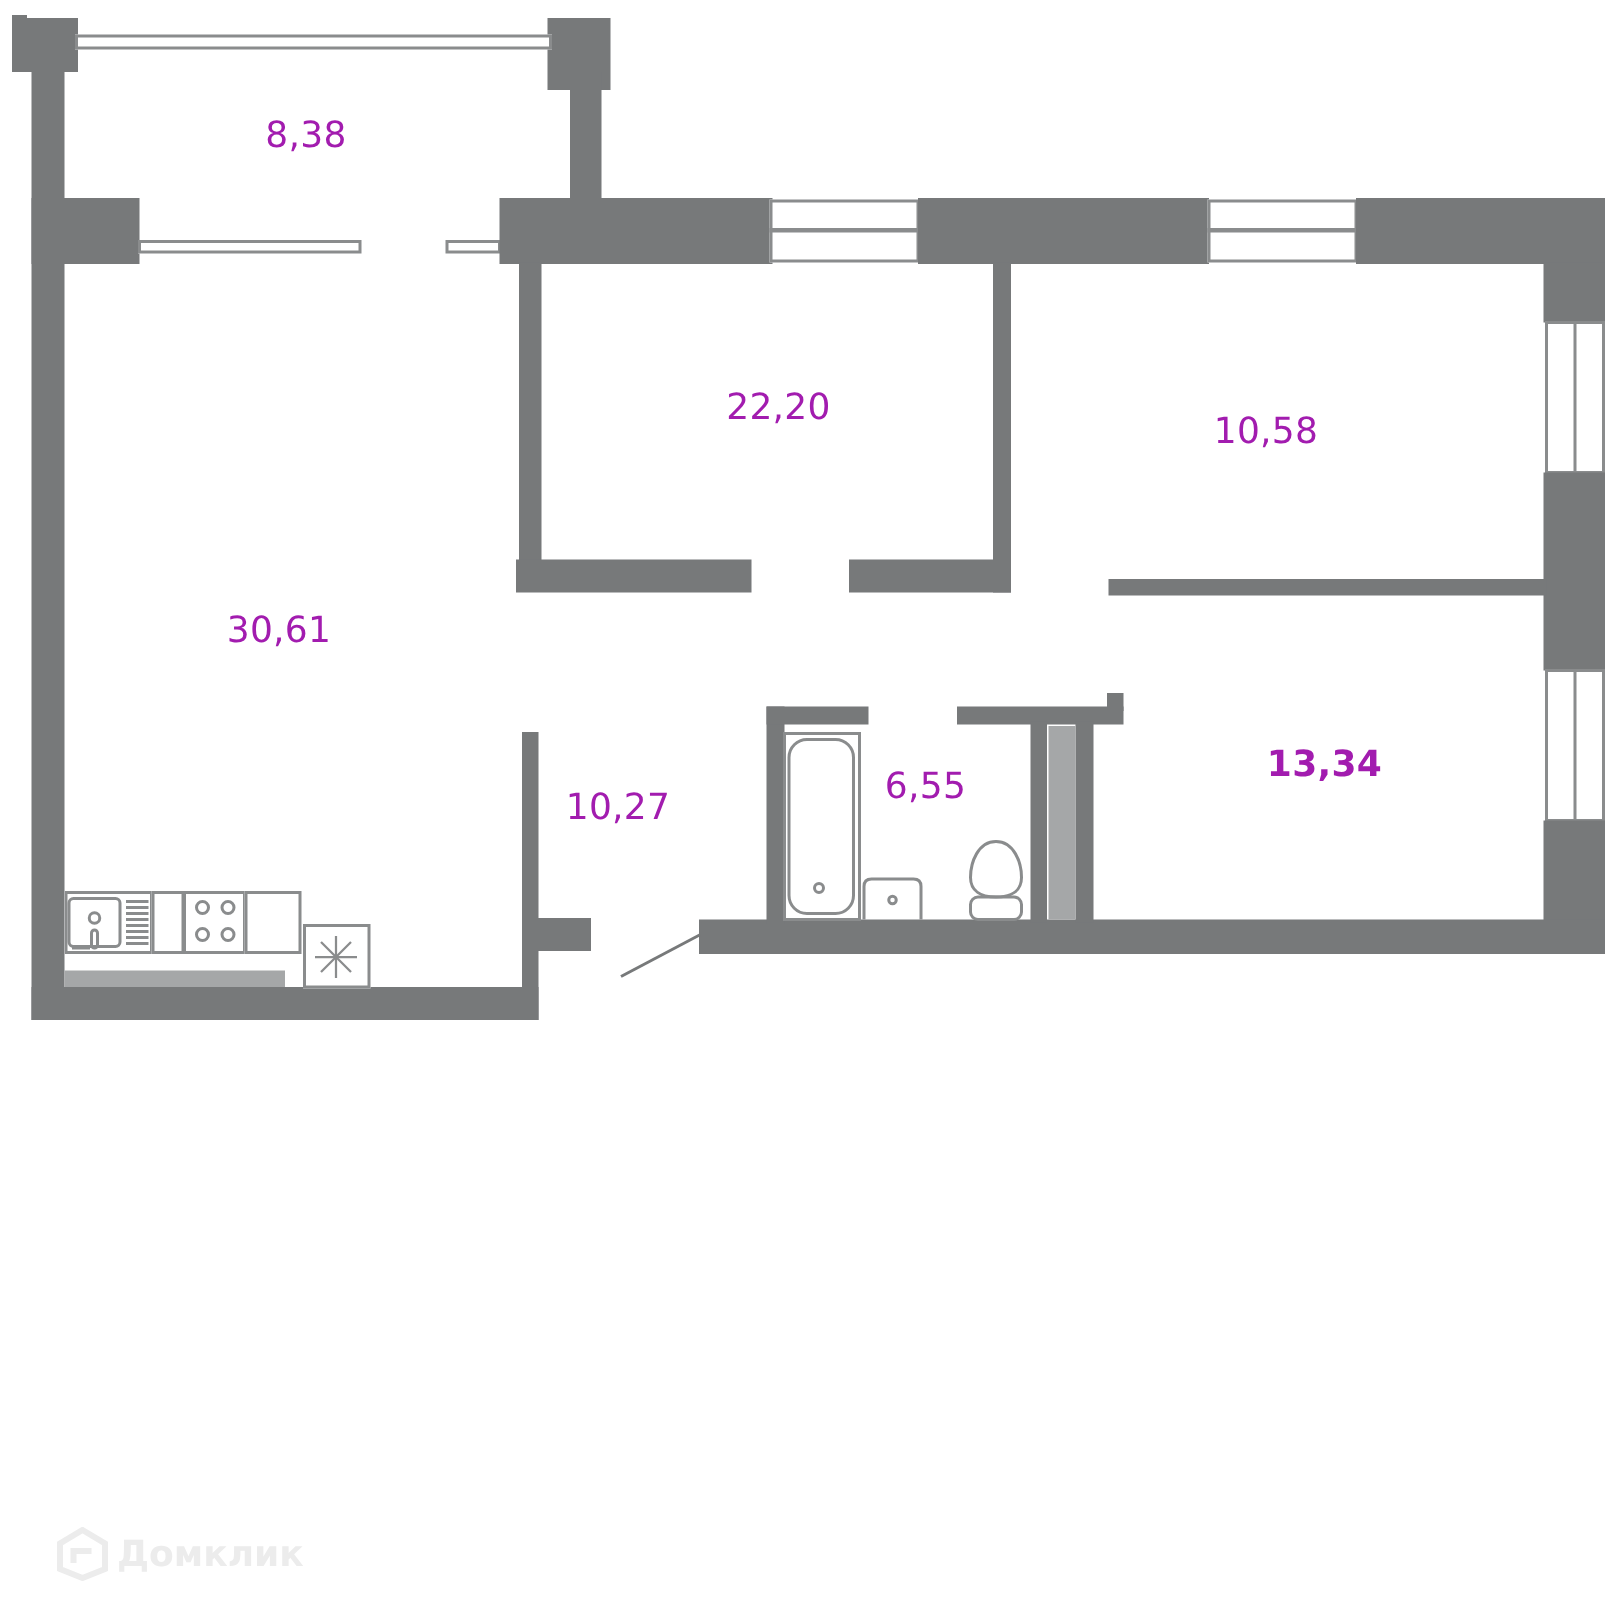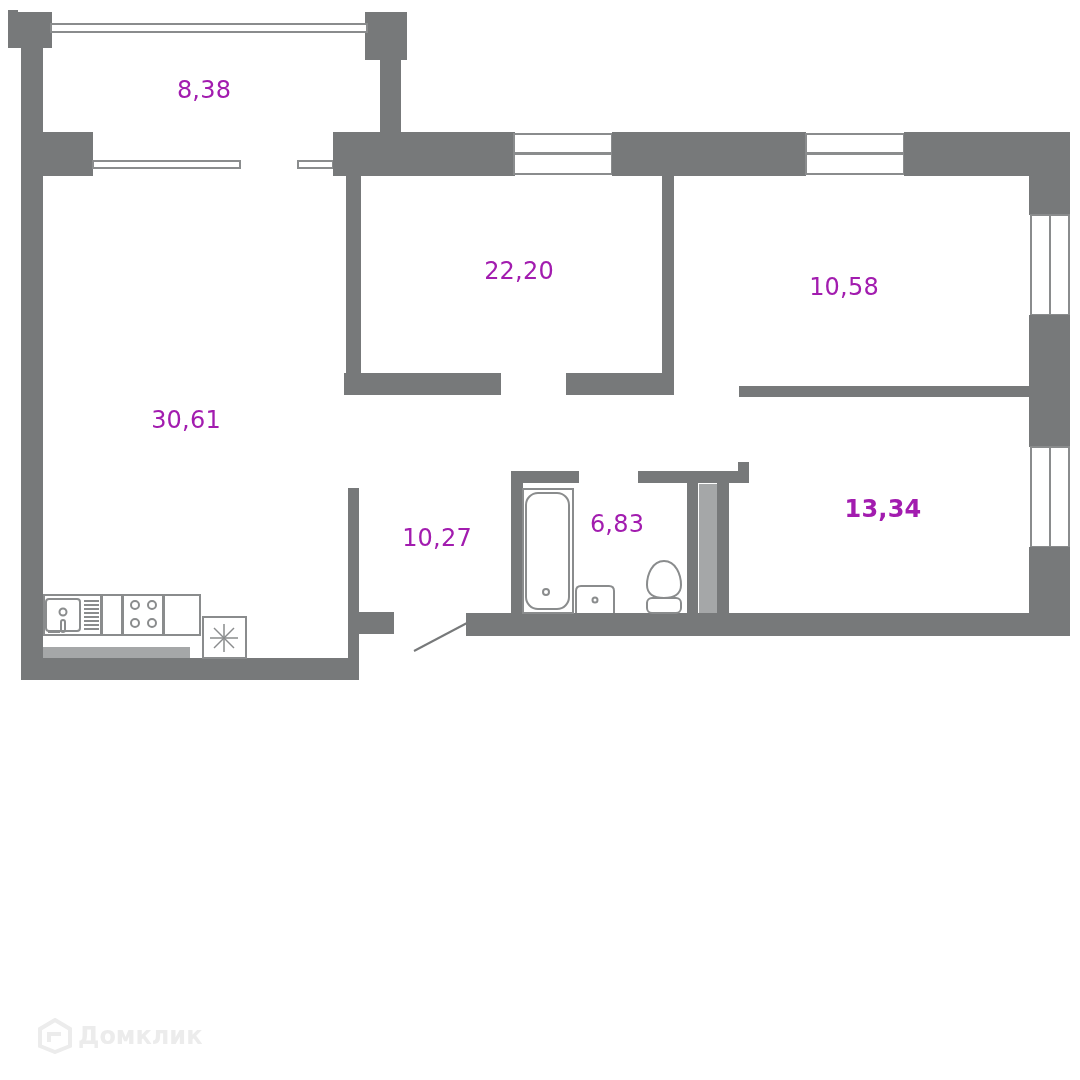--- a/index.html
+++ b/index.html
@@ -124,22 +124,22 @@
 
     <g stroke="#77797a" stroke-width="2">
       <line x1="414" y1="651" x2="467" y2="623"></line>
     </g>
   </svg>
 
   <div class="label" style="left:204px;top:90px;">8,38</div>
   <div class="label" style="left:186px;top:420px;">30,61</div>
   <div class="label" style="left:519px;top:271px;">22,20</div>
   <div class="label" style="left:844px;top:287px;">10,58</div>
-  <div class="label" style="left:437px;top:538px;">10,27</div>
-  <div class="label" style="left:617px;top:524px;">6,83</div>
+  <div class="label" style="left:412px;top:538px;">10,27</div>
+  <div class="label" style="left:617px;top:524px;">6,55</div>
   <div class="label" style="left:883px;top:509px;font-weight:bold;">13,34</div>
 
   <div class="watermark">
     <svg width="34" height="36" viewBox="0 0 34 36">
       <path d="M17 2 L32 11 V28 L17 34 L2 28 V11 Z" fill="none" stroke="#ececec" stroke-width="4"></path>
       <path d="M11 24 V16 H23" fill="none" stroke="#ececec" stroke-width="4"></path>
     </svg>
     <span>Домклик</span>
   </div>
 </div>

